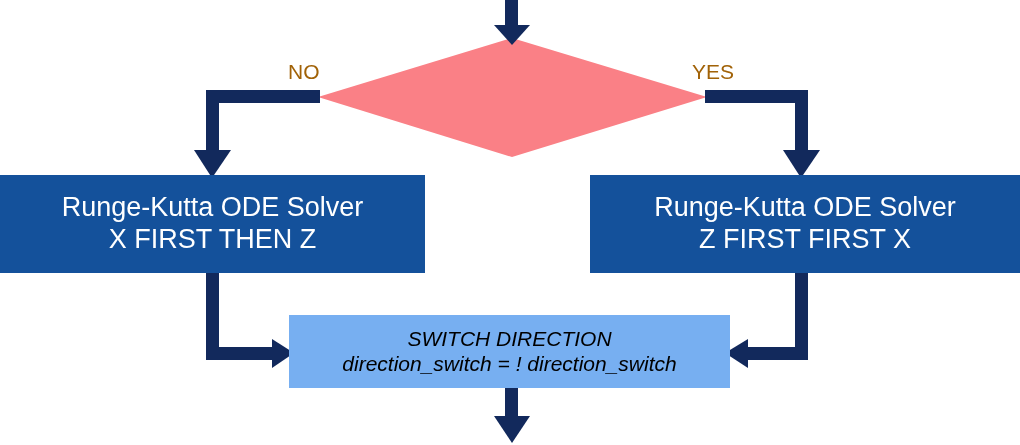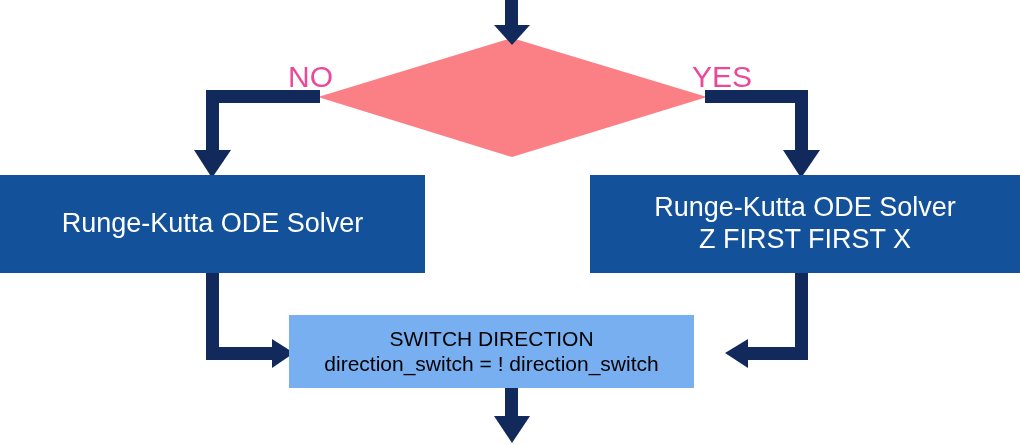--- a/index.html
+++ b/index.html
@@ -49,46 +49,47 @@
   #node-right {
     left: 590px;
     top: 175px;
     width: 430px;
     height: 98px;
     background: #14519B;
   }
   #node-switch {
     left: 289px;
     top: 315px;
-    width: 405px;
+    width: 441px;
     height: 73px;
     background: #77AFF1;
     color: #000000;
     font-size: 21px;
+    font-style: italic;
   }
   #node-switch .line2 { font-size: 21px; }
 
   #node-decision-label {
     position: absolute;
     left: 318px;
     top: 38px;
     width: 389px;
     height: 119px;
     display: flex;
     align-items: center;
     justify-content: center;
     color: #000000;
     font-size: 21px;
     white-space: pre;
     z-index: 3;
   }
   .edge-label {
     position: absolute;
-    color: #ec4899;
-    font-size: 30px;
+    color: #a16207;
+    font-size: 21px;
     white-space: pre;
     z-index: 3;
   }
   #label-no  { left: 288px; top: 60px; }
   #label-yes { left: 692px; top: 60px; }
 </style>
 </head>
 <body>
 
 <div id="canvas">
@@ -138,20 +139,21 @@
     </g>
   </svg>
 
 
   <div class="edge-label" id="label-no">NO</div>
 
   <div class="edge-label" id="label-yes">YES</div>
 
   <div class="node process" id="node-left">
     <span class="line1">Runge-Kutta ODE Solver</span>
+    <span class="line2">X FIRST THEN Z</span>
   </div>
 
   <div class="node process" id="node-right">
     <span class="line1">Runge-Kutta ODE Solver</span>
     <span class="line2">Z FIRST FIRST X</span>
   </div>
 
   <div class="node" id="node-switch">
     <span class="line1">SWITCH DIRECTION</span>
     <span class="line2">direction_switch = ! direction_switch</span>

